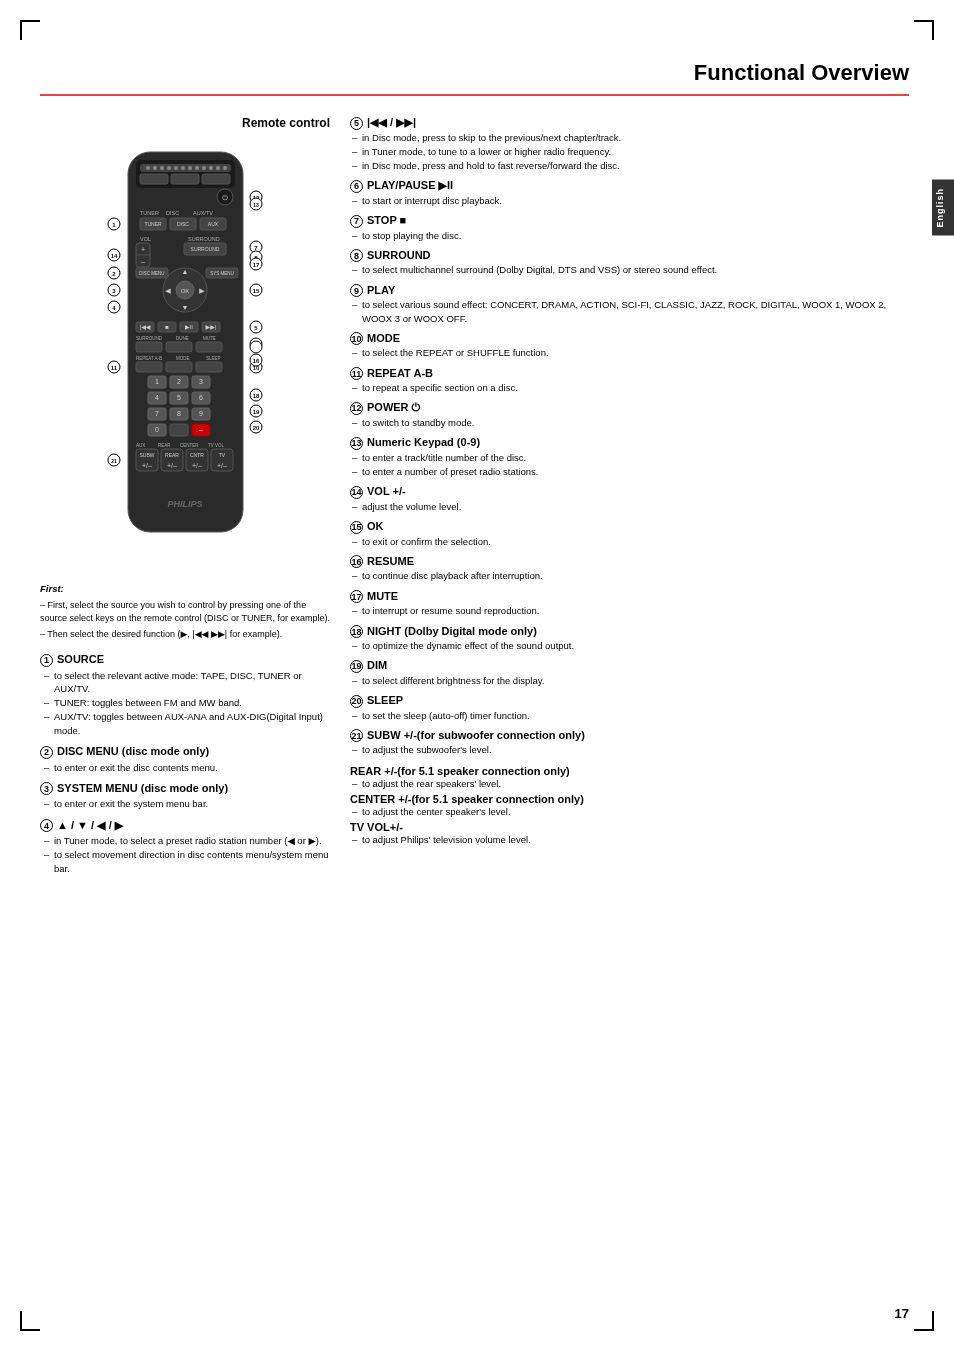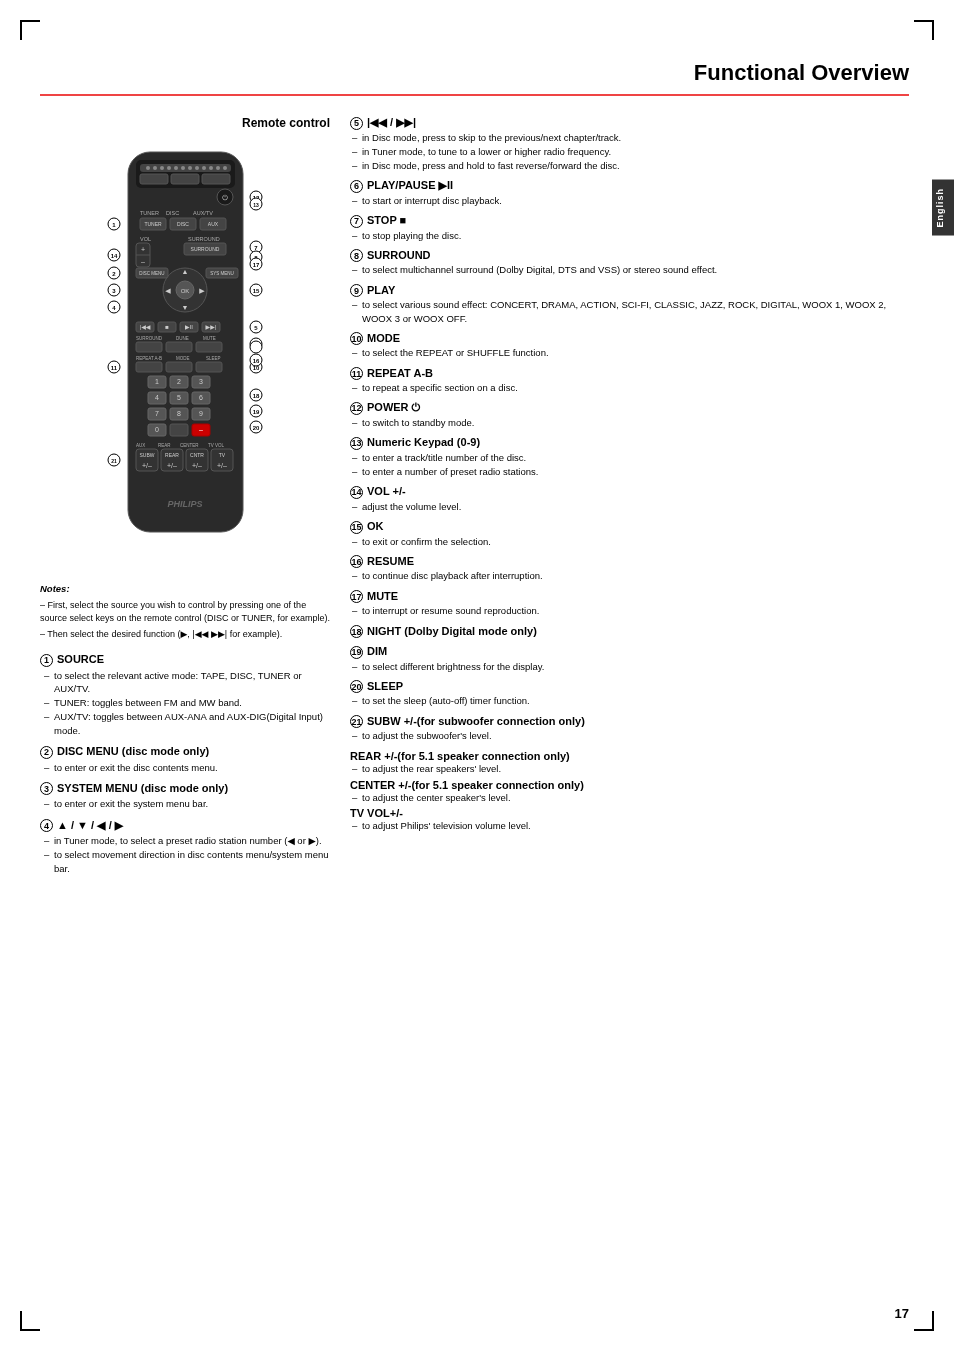--- a/index.html
+++ b/index.html
@@ -419,21 +419,21 @@
 
             <circle cx="158" cy="285" r="6" fill="#fff" stroke="#000"></circle>
             <text x="158" y="288" text-anchor="middle" font-size="6" fill="#000" font-weight="bold">20</text>
 
             <circle cx="16" cy="318" r="6" fill="#fff" stroke="#000"></circle>
             <text x="16" y="321" text-anchor="middle" font-size="5" fill="#000" font-weight="bold">21</text>
           </svg>
         </div>
 
         <div class="notes-section">
-          <div class="notes-title">Notes:</div>
+          <div class="notes-title">First:</div>
           <div class="notes-text">
             <p>– First, select the source you wish to control by pressing one of the source select keys on the remote control (DISC or TUNER, for example).</p>
             <p style="margin-top:4px">– Then select the desired function (▶, |◀◀ ▶▶| for example).</p>
           </div>
         </div>
 
         <div style="margin-top:12px">
 
           <div class="func-item">
             <div class="func-header">
@@ -613,20 +613,23 @@
           <ul class="right-func-desc">
             <li>to interrupt or resume sound reproduction.</li>
           </ul>
         </div>
 
         <div class="right-func-item">
           <div class="right-func-header">
             <span class="func-num">18</span>
             <span class="func-name">NIGHT (Dolby Digital mode only)</span>
           </div>
+          <ul class="right-func-desc">
+            <li>to optimize the dynamic effect of the sound output.</li>
+          </ul>
         </div>
 
         <div class="right-func-item">
           <div class="right-func-header">
             <span class="func-num">19</span>
             <span class="func-name">DIM</span>
           </div>
           <ul class="right-func-desc">
             <li>to select different brightness for the display.</li>
           </ul>

